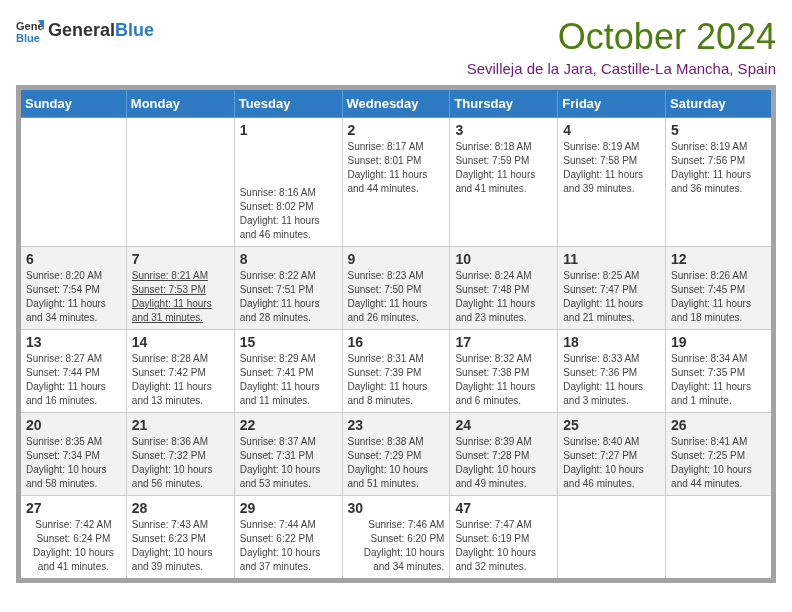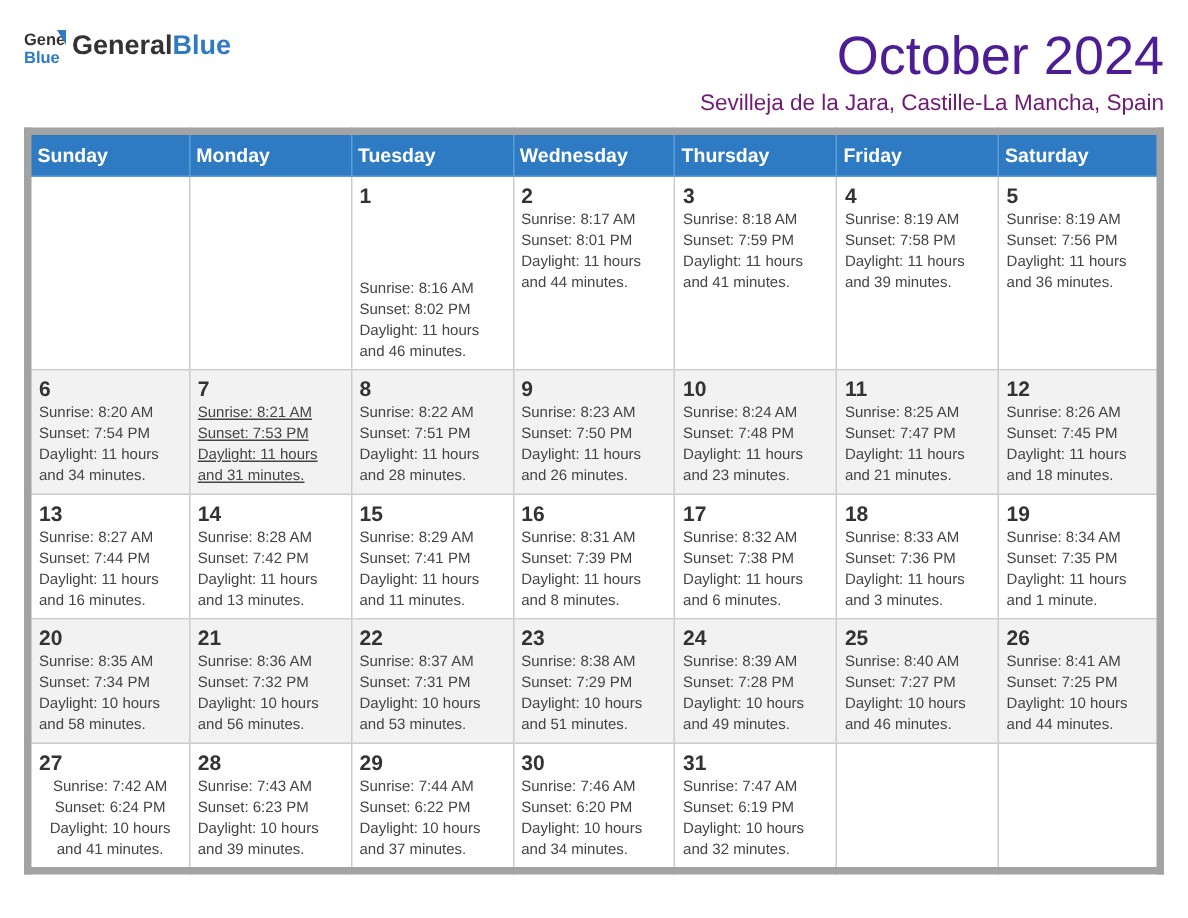--- a/index.html
+++ b/index.html
@@ -34,21 +34,21 @@
     .logo-icon {
       width: 28px;
       height: 28px;
     }
     .title-area {
       text-align: right;
     }
     .month-title {
       font-size: 36px;
       font-weight: normal;
-      color: #4c1d95;
+      color: #4d7c0f;
     }
     .location-title {
       font-size: 15px;
       color: #701a75;
       margin-top: 2px;
     }
     .calendar {
       width: 100%;
       border-collapse: collapse;
       border: 5px solid #a3a3a3;
@@ -308,26 +308,26 @@
 Daylight: 10 hours and 39 minutes.</div>
         </td>
         <td>
           <span class="day-number">29</span>
           <div class="day-info" style="white-space: pre-line;">Sunrise: 7:44 AM
 Sunset: 6:22 PM
 Daylight: 10 hours and 37 minutes.</div>
         </td>
         <td>
           <span class="day-number">30</span>
-          <div class="day-info" style="white-space: pre-line;">Sunrise: 7:46 AM
+          <div class="day-info" style="white-space: pre-line; text-align: right;">Sunrise: 7:46 AM
 Sunset: 6:20 PM
 Daylight: 10 hours and 34 minutes.</div>
         </td>
         <td>
-          <span class="day-number">31</span>
+          <span class="day-number">47</span>
           <div class="day-info" style="white-space: pre-line;">Sunrise: 7:47 AM
 Sunset: 6:19 PM
 Daylight: 10 hours and 32 minutes.</div>
         </td>
         <td class="empty-cell"></td>
         <td class="empty-cell"></td>
       </tr>
     </tbody>
 </table>
 

